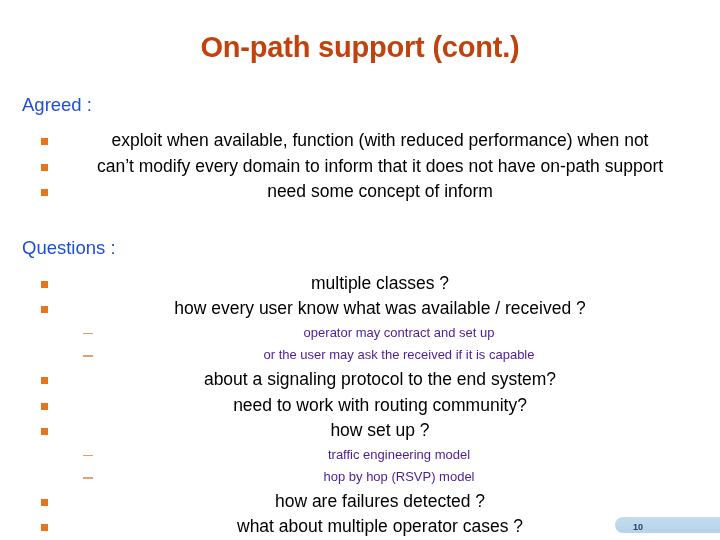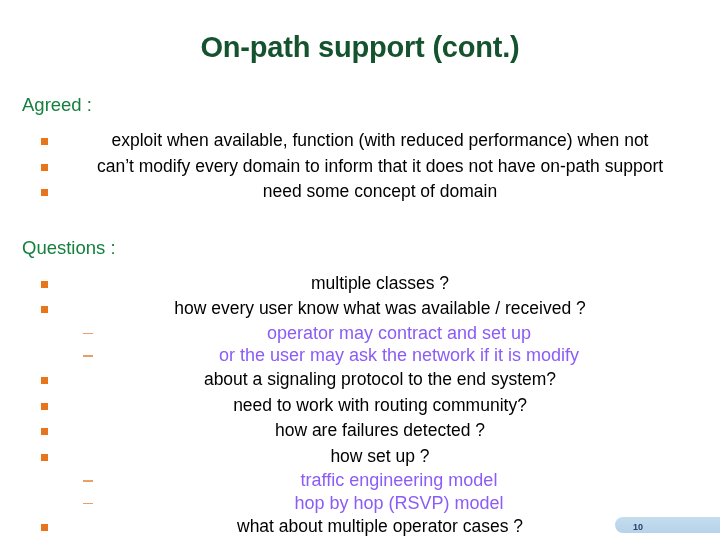--- a/index.html
+++ b/index.html
@@ -24,38 +24,38 @@
 
   
   .slide-title {
     position: absolute;
     top: 31px;
     left: 0;
     width: 720px;
     text-align: center;
     font-size: 29px;
     font-weight: bold;
-    color: #14532d;
+    color: #c2410c;
     letter-spacing: -0.2px;
     white-space: nowrap;
   }
 
   
   .body-area {
     position: absolute;
     top: 93px;
     left: 22px;
     width: 686px;
   }
 
   .section { margin: 0; }
 
   .section-heading {
     font-size: 18.5px;
-    color: #15803d;
+    color: #1d4ed8;
     line-height: 24px;
     margin: 0 0 4px 0;
     white-space: nowrap;
   }
 
   .gap {
     height: 20px;
   }
 
   ul.lvl1 {
@@ -82,22 +82,22 @@
   }
 
   ul.lvl2 {
     list-style: none;
     margin: 0;
     padding: 0;
   }
   ul.lvl2 > li.subitem {
     position: relative;
     padding-left: 26px;
-    font-size: 18px;
-    color: #8b5cf6;
+    font-size: 13px;
+    color: #4c1d95;
     line-height: 22.5px;
     white-space: nowrap;
   }
   ul.lvl2 > li.subitem > .dash-bullet {
     position: absolute;
     left: 8px;
     top: 11px;
     width: 10px;
     height: 1.5px;
     background: #E8A06A;
@@ -142,21 +142,21 @@
         <li class="item">
           <span class="sq-bullet"></span>
           <span>exploit when available, function (with reduced performance) when not</span>
         </li>
         <li class="item">
           <span class="sq-bullet"></span>
           <span>can’t modify every domain to inform that it does not have on-path support</span>
         </li>
         <li class="item">
           <span class="sq-bullet"></span>
-          <span>need some concept of domain</span>
+          <span>need some concept of inform</span>
         </li>
       </ul>
     </div>
 
     <div class="gap"></div>
 
     <div class="section">
       <div class="section-heading">Questions :</div>
       <ul class="lvl1">
 
@@ -168,53 +168,53 @@
         <li class="item">
           <span class="sq-bullet"></span>
           <span>how every user know what was available / received ?</span>
           <ul class="lvl2">
             <li class="subitem">
               <span class="dash-bullet"></span>
               <span>operator may contract and set up</span>
             </li>
             <li class="subitem">
               <span class="dash-bullet"></span>
-              <span>or the user may ask the network if it is modify</span>
+              <span>or the user may ask the received if it is capable</span>
             </li>
           </ul>
         </li>
 
         <li class="item">
           <span class="sq-bullet"></span>
           <span>about a signaling protocol to the end system?</span>
         </li>
 
         <li class="item">
           <span class="sq-bullet"></span>
           <span>need to work with routing community?</span>
-        </li>
-
-        <li class="item">
-          <span class="sq-bullet"></span>
-          <span>how are failures detected ?</span>
         </li>
 
         <li class="item">
           <span class="sq-bullet"></span>
           <span>how set up ?</span>
           <ul class="lvl2">
             <li class="subitem">
               <span class="dash-bullet"></span>
               <span>traffic engineering model</span>
             </li>
             <li class="subitem">
               <span class="dash-bullet"></span>
               <span>hop by hop (RSVP) model</span>
             </li>
           </ul>
+        </li>
+
+        <li class="item">
+          <span class="sq-bullet"></span>
+          <span>how are failures detected ?</span>
         </li>
 
         <li class="item">
           <span class="sq-bullet"></span>
           <span>what about multiple operator cases ?</span>
         </li>
 
       </ul>
     </div>
 

